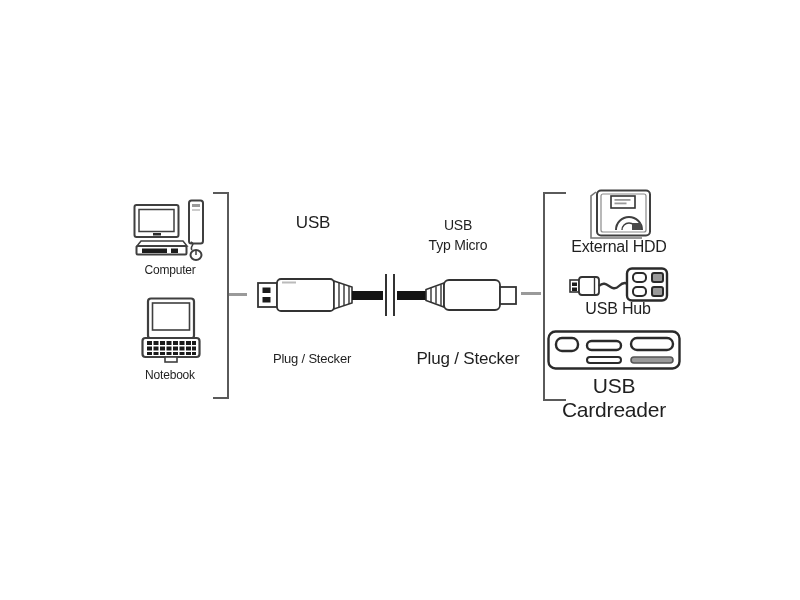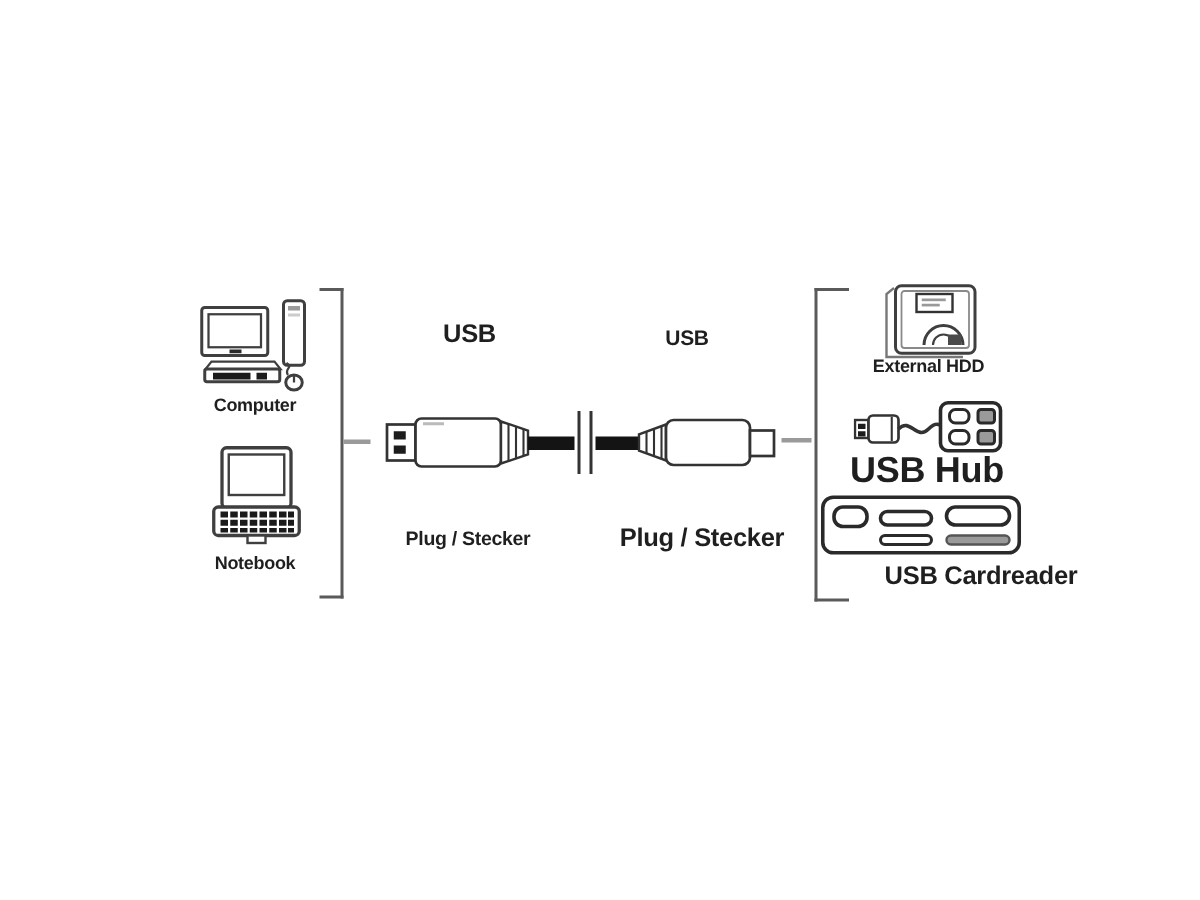--- a/index.html
+++ b/index.html
@@ -1,29 +1,29 @@
 <!DOCTYPE html>
 <html><head>
 <meta charset="utf-8">
 <style>
   html,body{margin:0;padding:0;}
   .stage{
     position:relative;width:800px;height:600px;background:#ffffff;overflow:hidden;
     font-family:"Liberation Sans",sans-serif;color:#1f1f1f;
   }
-  .lbl{position:absolute;text-align:center;font-weight:bold;color:#1f1f1f;letter-spacing:-0.2px;line-height:1.15;}
+  .lbl{position:absolute;text-align:center;font-weight:normal;color:#1f1f1f;letter-spacing:-0.2px;line-height:1.15;}
   .lbl-computer{left:129px;top:264px;width:82px;font-size:12px;}
   .lbl-notebook{left:123px;top:369px;width:94px;font-size:12px;}
   .lbl-usb-a{left:260px;top:213px;width:106px;font-size:17px;line-height:20px;}
   .lbl-usb-micro{left:398px;top:215px;width:120px;font-size:14px;line-height:20px;}
   .lbl-plug-left{left:258px;top:352px;width:108px;font-size:13px;}
   .lbl-plug-right{left:404px;top:349px;width:128px;font-size:17px;}
-  .lbl-hdd{left:557px;top:238px;width:124px;font-size:12px;}
-  .lbl-hub{left:566px;top:300px;width:104px;font-size:24px;}
-  .lbl-cardreader{left:542px;top:374px;width:144px;font-size:17px;margin-left:40px;}
+  .lbl-hdd{left:557px;top:238px;width:124px;font-size:16px;}
+  .lbl-hub{left:566px;top:300px;width:104px;font-size:16px;}
+  .lbl-cardreader{left:542px;top:374px;width:144px;font-size:21px;}
 
   .bracket-left{position:absolute;left:213px;top:192px;width:14px;height:203px;
     border-top:2px solid #5a5a5a;border-bottom:2px solid #5a5a5a;border-right:2px solid #5a5a5a;}
   .bracket-right{position:absolute;left:543px;top:192px;width:21px;height:205px;
     border-top:2px solid #5a5a5a;border-bottom:2px solid #5a5a5a;border-left:2px solid #5a5a5a;}
   .tick{position:absolute;height:3px;background:#9a9a9a;}
   .tick-left{left:229px;top:293px;width:18px;}
   .tick-right{left:521px;top:292px;width:20px;}
 
   .icon-svg{position:absolute;}
@@ -93,20 +93,21 @@
   <div class="bracket-left"></div>
   <div class="tick tick-left"></div>
   <div class="bracket-right"></div>
   <div class="tick tick-right"></div>
 
   <div class="lbl lbl-usb-a">
     <div>USB</div>
   </div>
   <div class="lbl lbl-usb-micro">
     <div>USB</div>
+    <div>Typ Micro</div>
   </div>
 
   <svg class="icon-svg icon-cable" width="270" height="50" viewBox="0 0 270 50" fill="none">
 
     <g>
       <rect x="8" y="13" width="19" height="24" fill="#fff" stroke="#333" stroke-width="1.8"></rect>
       <rect x="12.5" y="17.5" width="8" height="5.5" fill="#1c1c1c"></rect>
       <rect x="12.5" y="27" width="8" height="5.5" fill="#1c1c1c"></rect>
       <rect x="27" y="9" width="57" height="32" rx="4" fill="#fff" stroke="#333" stroke-width="1.8"></rect>
       <rect x="32" y="11.5" width="14" height="2" fill="#bbbbbb"></rect>

